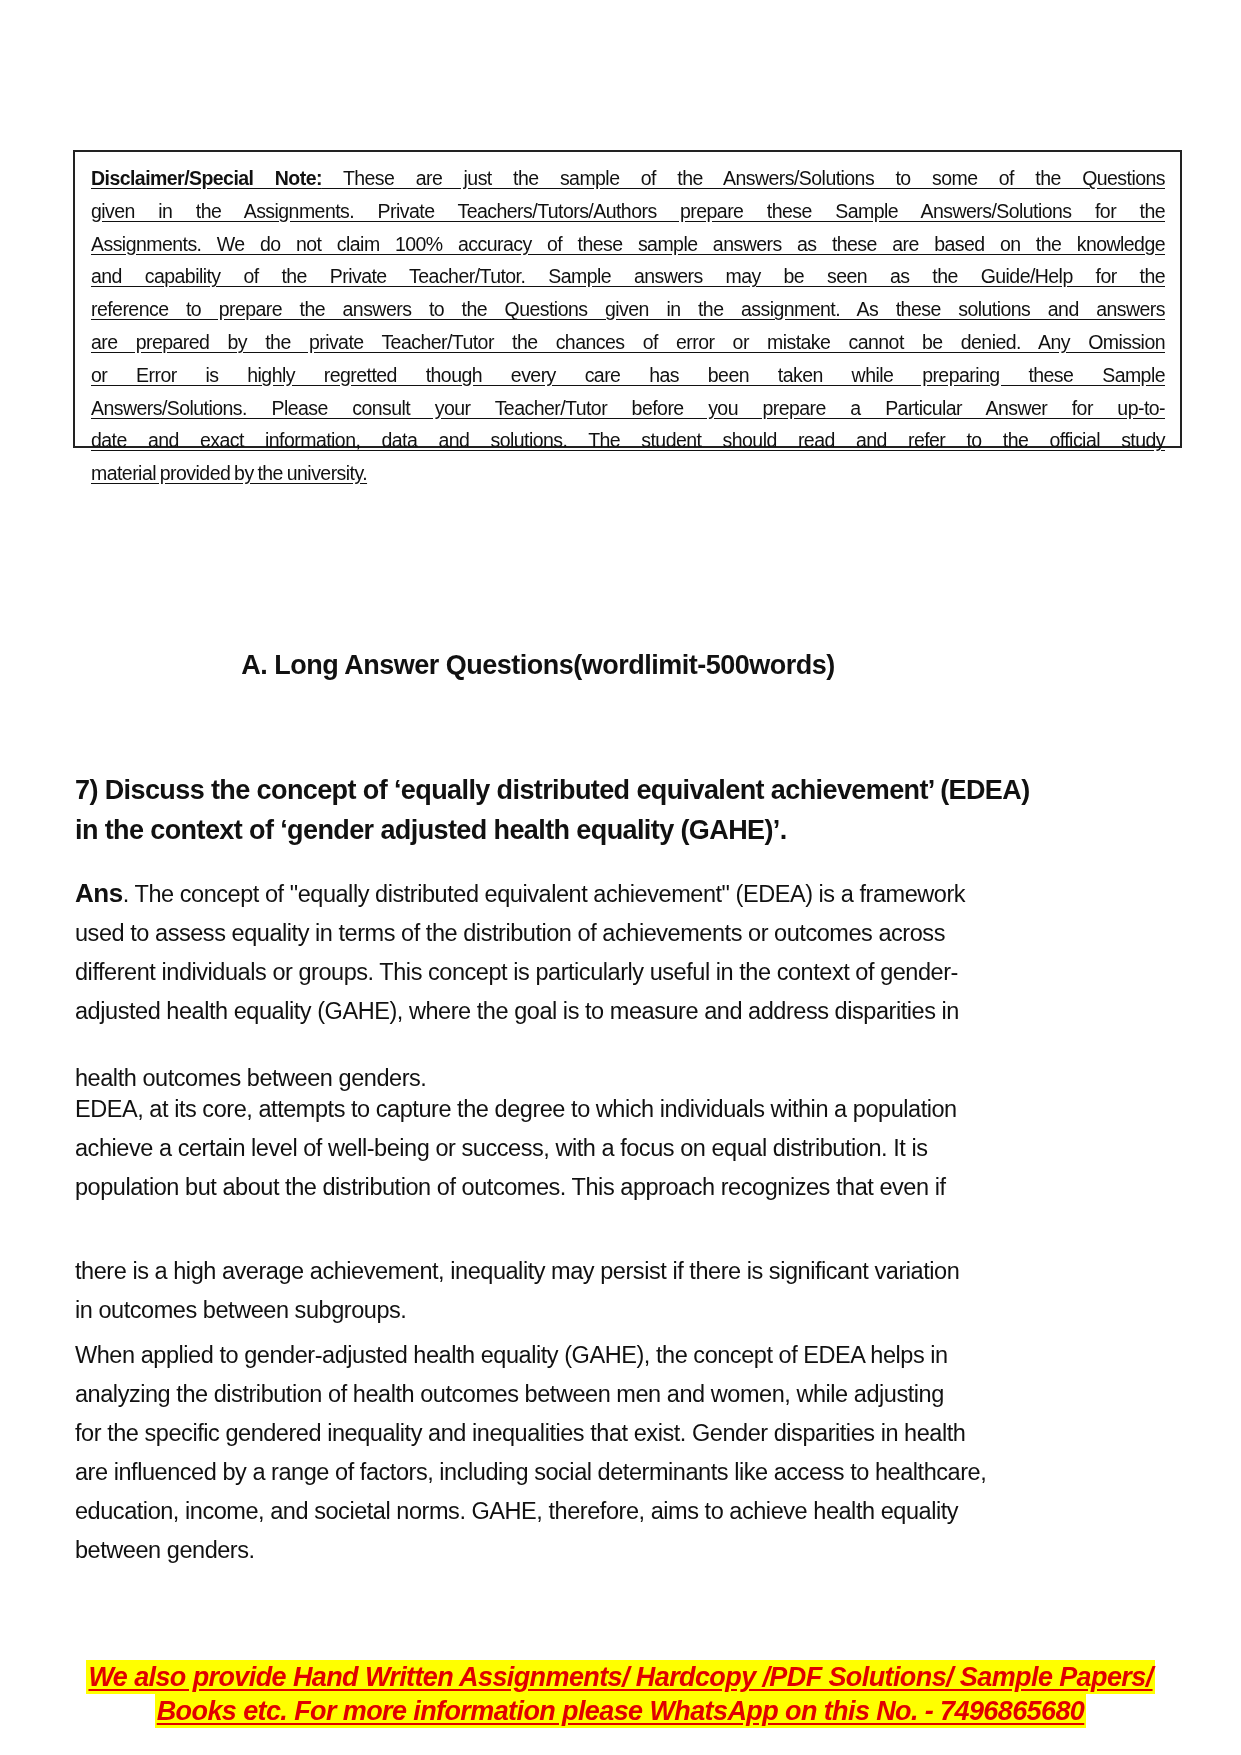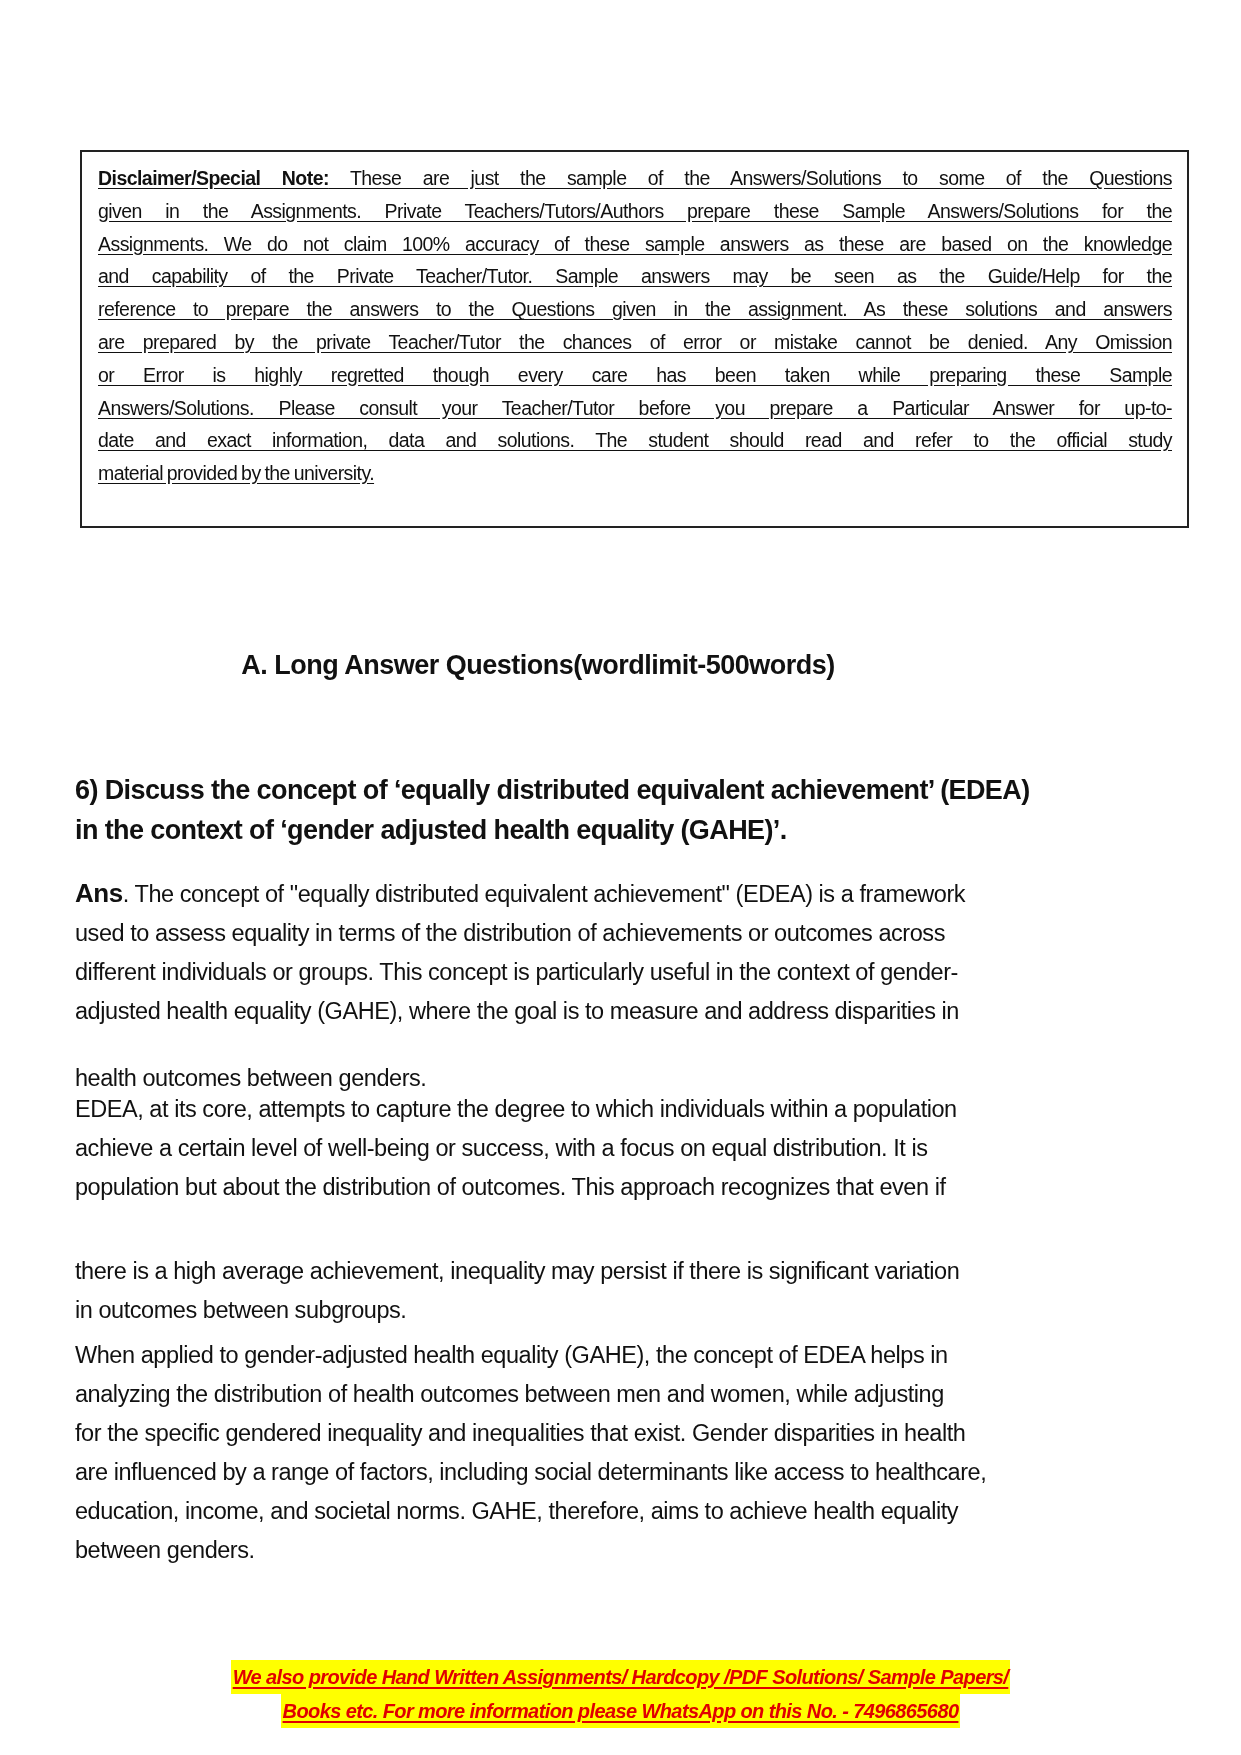--- a/index.html
+++ b/index.html
@@ -1,39 +1,39 @@
 <!DOCTYPE html>
 <html><head>
 <meta charset="utf-8">
 <style>
   html, body { margin: 0; padding: 0; background: #ffffff; }
   body { width: 1241px; height: 1755px; position: relative; overflow: hidden;
          font-family: "Liberation Sans", sans-serif; color: #111; }
-  .disclaimer-box { position: absolute; left: 80px; top: 150px; width: 1109px; height: 378px;
+  .disclaimer-box { position: absolute; left: 73px; top: 150px; width: 1109px; height: 298px;
          border: 2px solid #222; box-sizing: border-box; }
   .disclaimer-lines { position: absolute; left: 16px; top: 10px; width: 1074px; }
   .dline { display: block; height: 32.8px; line-height: 32px; font-size: 19.5px; text-decoration: underline;
            text-underline-offset: 3px; text-align: justify; text-align-last: justify; white-space: nowrap;
            letter-spacing: -0.55px; word-spacing: -1px; }
   .dline.last { text-align-last: left; }
   .dline b { font-weight: bold; }
   .section-heading { position: absolute; left: 0; width: 1076px; top: 650px; text-align: center;
            font-size: 27px; font-weight: bold; letter-spacing: -0.5px; }
   .question { position: absolute; left: 75px; top: 770px; width: 1120px; font-size: 27px; font-weight: bold;
            line-height: 40px; letter-spacing: -0.6px; }
   .qline { display: block; white-space: nowrap; }
   .para { position: absolute; left: 75px; width: 1120px; font-size: 23.5px; line-height: 39px;
            letter-spacing: -0.45px; }
   .pline { display: block; white-space: nowrap; }
   .ans-label { font-weight: bold; font-size: 26px; }
   .p1 { top: 874px; }
   .p2 { top: 1090px; }
   .p3 { top: 1336px; }
   .footer { position: absolute; left: 0; width: 1241px; top: 1660px; text-align: center;
-            font-size: 20px; font-weight: bold; font-style: italic; line-height: 34px; letter-spacing: -0.6px; }
+            font-size: 27px; font-weight: bold; font-style: italic; line-height: 34px; letter-spacing: -0.6px; }
   .fline { display: inline-block; background: #ffff00; color: #e00000; text-decoration: underline;
            text-decoration-color: #e00000; text-underline-offset: 3px; padding: 0 2px; }
 </style>
 </head>
 <body>
 
 <div class="disclaimer-box">
   <div class="disclaimer-lines">
     <span class="dline"><b>Disclaimer/Special Note:</b><span> These are just the sample of the Answers/Solutions to some of the Questions</span></span>
     <span class="dline">given in the Assignments. Private Teachers/Tutors/Authors prepare these Sample Answers/Solutions for the</span>
@@ -44,21 +44,21 @@
     <span class="dline">or Error is highly regretted though every care has been taken while preparing these Sample</span>
     <span class="dline">Answers/Solutions. Please consult your Teacher/Tutor before you prepare a Particular Answer for up-to-</span>
     <span class="dline">date and exact information, data and solutions. The student should read and refer to the official study</span>
     <span class="dline last">material provided by the university.</span>
   </div>
 </div>
 
 <div class="section-heading">A. Long Answer Questions(wordlimit-500words)</div>
 
 <div class="question">
-  <span class="qline" style="display: block;">6) Discuss the concept of ‘equally distributed equivalent achievement’ (EDEA)</span>
+  <span class="qline" style="display: block;">7) Discuss the concept of ‘equally distributed equivalent achievement’ (EDEA)</span>
   <span class="qline" style="display: block;">in the context of ‘gender adjusted health equality (GAHE)’.</span>
 </div>
 
 <div class="para p1">
   <span class="pline" style="display: block;"><span class="ans-label">Ans</span><span>. The concept of "equally distributed equivalent achievement" (EDEA) is a framework</span></span>
   <span class="pline" style="display: block;">used to assess equality in terms of the distribution of achievements or outcomes across</span>
   <span class="pline" style="display: block;">different individuals or groups. This concept is particularly useful in the context of gender-</span>
   <span class="pline" style="display: block;">adjusted health equality (GAHE), where the goal is to measure and address disparities in</span>
   <span class="pline" style="display: block; margin-top: 28px;">health outcomes between genders.</span>
 </div>

